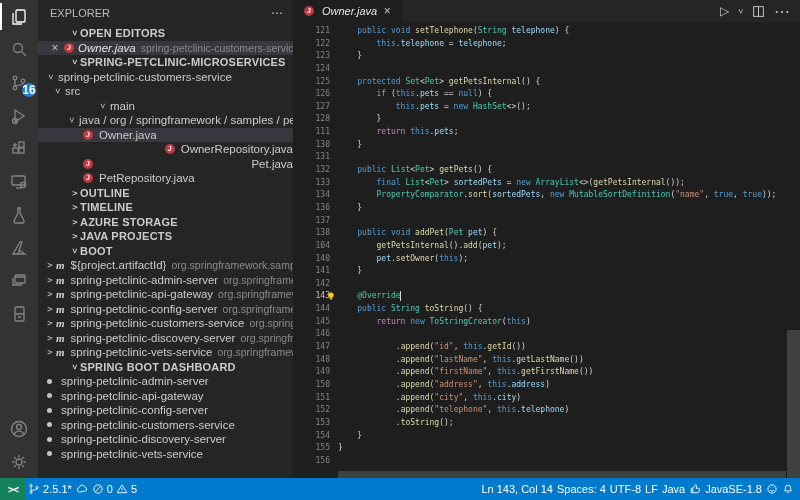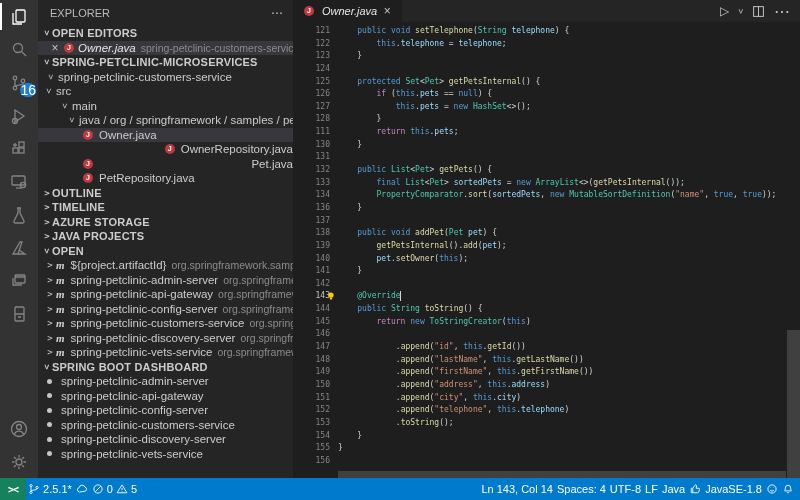--- a/index.html
+++ b/index.html
@@ -8,34 +8,34 @@
   #app { position:relative; width:800px; height:500px; background:#1e1e1e; }
 
   
   #activitybar { position:absolute; left:0; top:0; width:38px; height:478px; background:#333333; z-index:5; }
   .ab-icon { position:relative; width:38px; height:33px; display:flex; align-items:center; justify-content:center;
              color:#858585; cursor:pointer; }
   .ab-icon.active { color:#ffffff; }
   .ab-icon.active::before { content:""; position:absolute; left:0; top:3px; bottom:3px; width:2px; background:#ffffff; }
   .ab-icon svg { width:20px; height:20px; stroke:currentColor; fill:none; stroke-width:1.3; }
   .ab-badge { position:absolute; right:2px; bottom:2px; min-width:14px; height:14px; border-radius:8px;
-              background:#1f7fd4; color:#fff; font-size:14px; line-height:14px; text-align:center; font-weight:400; }
+              background:#1f7fd4; color:#fff; font-size:12px; line-height:14px; text-align:center; font-weight:700; }
   #ab-bottom { position:absolute; left:0; bottom:0; width:38px; }
 
   
   #sidebar { position:absolute; left:38px; top:0; width:255px; height:478px; background:#252526; overflow:hidden;
              color:#cccccc; }
   .sb-title { height:26px; line-height:26px; padding:0 10px 0 12px; font-size:11px; color:#bbbbbb;
               display:flex; justify-content:space-between; align-items:center; }
   .sb-title .more { font-size:12px; color:#cccccc; cursor:pointer; }
   .row, .sec-header { height:14.5px; display:flex; align-items:center; white-space:nowrap; overflow:hidden;
                       cursor:pointer; }
   .row { font-size:11.5px; color:#cccccc; }
   .row.selected { background:#37373d; }
-  .sec-header { font-size:11px; font-weight:700; color:#cccccc; padding-left:4px; letter-spacing:.2px; }
+  .sec-header { font-size:11px; font-weight:700; color:#cccccc; padding-left:4px; letter-spacing:.2px;margin-left:28px; }
   .chev { display:inline-block; width:10px; text-align:center; font-size:9px; color:#cccccc;
           font-family:"DejaVu Sans Mono", monospace; flex:0 0 10px; }
   .chev.down { transform:rotate(90deg); }
   .tlabel { margin-left:2px; }
   .java-icon { flex:0 0 10px; width:10px; height:10px; border-radius:50%; background:#c0393f; color:#fff;
                font-size:7px; line-height:10px; text-align:center; font-weight:700; margin:0 4px 0 2px; }
   .close-x { width:14px; text-align:center; color:#c5c5c5; font-size:12px; flex:0 0 14px; }
   .fname { font-style:italic; color:#e7e7e7; }
   .desc { color:#8c8c8c; font-size:10.5px; margin-left:5px; overflow:hidden; }
   .m-icon { font-style:italic; font-weight:700; font-family:"Liberation Serif", serif; color:#d4d4d4;
@@ -179,25 +179,25 @@
     </div>
     <div class="sec-header">
       <span class="chev down">&gt;</span>
       <span>SPRING-PETCLINIC-MICROSERVICES</span>
     </div>
     <div id="tree">
         <div class="row" style="padding-left: 8px;">
           <span class="chev down">&gt;</span>
           <span class="tlabel">spring-petclinic-customers-service</span>
         </div>
-        <div class="row" style="padding-left: 6px;">
+        <div class="row" style="padding-left: 15px;">
           <span class="chev down">&gt;</span>
           <span class="tlabel">src</span>
         </div>
-        <div class="row" style="padding-left: 22px;">
+        <div class="row" style="padding-left: 22px; margin-left: 38px;">
           <span class="chev down">&gt;</span>
           <span class="tlabel">main</span>
         </div>
         <div class="row" style="padding-left: 29px;">
           <span class="chev down">&gt;</span>
           <span class="tlabel">java / org / springframework / samples / petclinic / custo...</span>
         </div>
         <div class="row selected" style="padding-left: 43px;">
           <span class="java-icon">J</span>
           <span class="tlabel">Owner.java</span>
@@ -228,21 +228,21 @@
           <span class="chev">&gt;</span>
           <span>AZURE STORAGE</span>
         </div>
         <div class="sec-header">
           <span class="chev">&gt;</span>
           <span>JAVA PROJECTS</span>
         </div>
       </div>
     <div class="sec-header">
       <span class="chev down">&gt;</span>
-      <span>OPEN</span>
+      <span>BOOT</span>
     </div>
     <div id="maven-list">
         <div class="row" style="padding-left: 7px;">
           <span class="chev">&gt;</span>
           <span class="m-icon">m</span>
           <span class="tlabel">${project.artifactId}</span>
           <span class="desc">org.springframework.samples:spri...</span>
         </div>
         <div class="row" style="padding-left: 7px;">
           <span class="chev">&gt;</span>
@@ -342,21 +342,21 @@
           <div class="code-row"><span class="gutter">128</span><span class="code-text">        }</span></div>
           <div class="code-row"><span class="gutter">111</span><span class="code-text">        <span style="color:#c586c0">return</span> <span style="color:#569cd6">this</span>.<span style="color:#9cdcfe">pets</span>;</span></div>
           <div class="code-row"><span class="gutter">130</span><span class="code-text">    }</span></div>
           <div class="code-row"><span class="gutter">131</span><span class="code-text"></span></div>
           <div class="code-row"><span class="gutter">132</span><span class="code-text">    <span style="color:#569cd6">public</span> <span style="color:#4ec9b0">List</span>&lt;<span style="color:#4ec9b0">Pet</span>&gt; <span style="color:#dcdcaa">getPets</span>() {</span></div>
           <div class="code-row"><span class="gutter">133</span><span class="code-text">        <span style="color:#569cd6">final</span> <span style="color:#4ec9b0">List</span>&lt;<span style="color:#4ec9b0">Pet</span>&gt; <span style="color:#9cdcfe">sortedPets</span> = <span style="color:#569cd6">new</span> <span style="color:#4ec9b0">ArrayList</span>&lt;&gt;(<span style="color:#dcdcaa">getPetsInternal</span>());</span></div>
           <div class="code-row"><span class="gutter">134</span><span class="code-text">        <span style="color:#4ec9b0">PropertyComparator</span>.<span style="color:#dcdcaa">sort</span>(<span style="color:#9cdcfe">sortedPets</span>, <span style="color:#569cd6">new</span> <span style="color:#4ec9b0">MutableSortDefinition</span>(<span style="color:#ce9178">"name"</span>, <span style="color:#569cd6">true</span>, <span style="color:#569cd6">true</span>));</span></div>
           <div class="code-row"><span class="gutter">136</span><span class="code-text">    }</span></div>
           <div class="code-row"><span class="gutter">137</span><span class="code-text"></span></div>
           <div class="code-row"><span class="gutter">138</span><span class="code-text">    <span style="color:#569cd6">public</span> <span style="color:#569cd6">void</span> <span style="color:#dcdcaa">addPet</span>(<span style="color:#4ec9b0">Pet</span> <span style="color:#9cdcfe">pet</span>) {</span></div>
-          <div class="code-row"><span class="gutter">139</span><span class="code-text">        <span style="color:#dcdcaa">getPetsInternal</span>().<span style="color:#dcdcaa">add</span>(<span style="color:#9cdcfe">pet</span>);</span></div>
+          <div class="code-row"><span class="gutter">104</span><span class="code-text">        <span style="color:#dcdcaa">getPetsInternal</span>().<span style="color:#dcdcaa">add</span>(<span style="color:#9cdcfe">pet</span>);</span></div>
           <div class="code-row"><span class="gutter">140</span><span class="code-text">        <span style="color:#9cdcfe">pet</span>.<span style="color:#dcdcaa">setOwner</span>(<span style="color:#569cd6">this</span>);</span></div>
           <div class="code-row"><span class="gutter">141</span><span class="code-text">    }</span></div>
           <div class="code-row"><span class="gutter">142</span><span class="code-text"></span></div>
           <div class="code-row"><span class="gutter cur">143</span><span class="bulb"><svg width="10" height="10" viewBox="0 0 16 16">
                 <circle cx="8" cy="6.5" r="4.2" fill="#ffcc00"></circle>
                 <rect x="6" y="10.5" width="4" height="3" rx="1" fill="#ffcc00"></rect>
               </svg></span><span class="cursor"></span><span class="code-text">    <span style="color:#4ec9b0">@Override</span></span></div>
           <div class="code-row"><span class="gutter">144</span><span class="code-text">    <span style="color:#569cd6">public</span> <span style="color:#4ec9b0">String</span> <span style="color:#dcdcaa">toString</span>() {</span></div>
           <div class="code-row"><span class="gutter">145</span><span class="code-text">        <span style="color:#c586c0">return</span> <span style="color:#569cd6">new</span> <span style="color:#4ec9b0">ToStringCreator</span>(<span style="color:#569cd6">this</span>)</span></div>
           <div class="code-row"><span class="gutter">146</span><span class="code-text"></span></div>

